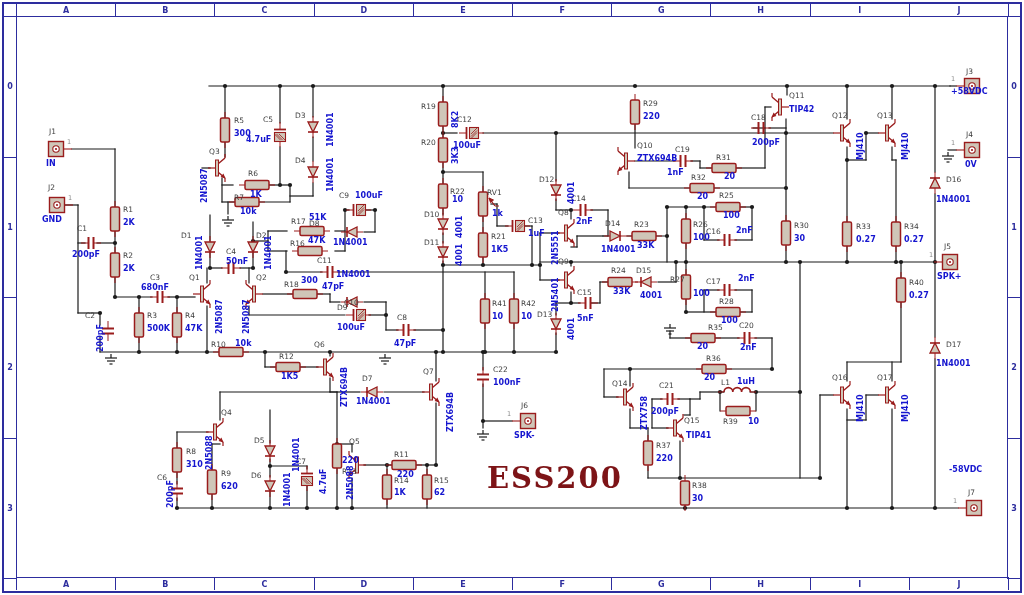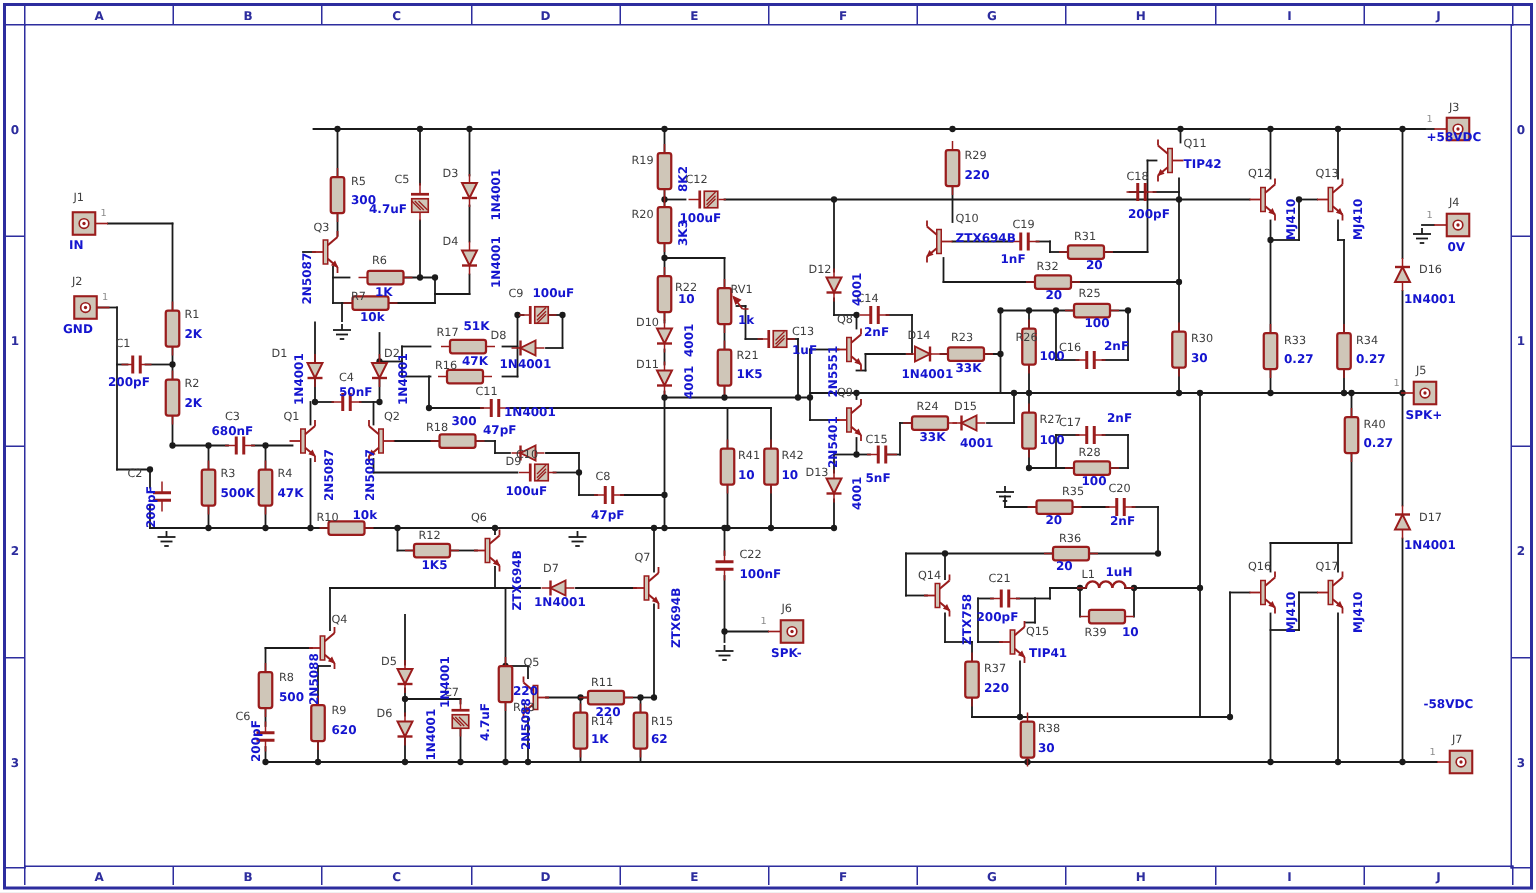--- a/index.html
+++ b/index.html
@@ -1129,21 +1129,21 @@
       <span class="lbl val " style="left:147px;top:325px">500K</span>
       <span class="lbl ref" style="left:185px;top:312px">R4</span>
       <span class="lbl val " style="left:185px;top:325px">47K</span>
       <span class="lbl ref" style="left:234px;top:117px">R5</span>
       <span class="lbl val " style="left:234px;top:130px">300</span>
       <span class="lbl ref" style="left:248px;top:170px">R6</span>
       <span class="lbl val " style="left:250px;top:191px">1K</span>
       <span class="lbl ref" style="left:234px;top:194px">R7</span>
       <span class="lbl val " style="left:240px;top:208px">10k</span>
       <span class="lbl ref" style="left:186px;top:448px">R8</span>
-      <span class="lbl val " style="left:186px;top:461px">500</span>
+      <span class="lbl val " style="left:186px;top:461px">310</span>
       <span class="lbl ref" style="left:221px;top:470px">R9</span>
       <span class="lbl val " style="left:221px;top:483px">620</span>
       <span class="lbl ref" style="left:211px;top:341px">R10</span>
       <span class="lbl val " style="left:235px;top:340px">10k</span>
       <span class="lbl ref" style="left:394px;top:451px">R11</span>
       <span class="lbl val " style="left:397px;top:471px">220</span>
       <span class="lbl ref" style="left:279px;top:353px">R12</span>
       <span class="lbl val " style="left:281px;top:373px">1K5</span>
       <span class="lbl ref" style="left:342px;top:468px">R13</span>
       <span class="lbl val " style="left:342px;top:457px">220</span>
@@ -1164,23 +1164,23 @@
       <span class="lbl ref" style="left:491px;top:233px">R21</span>
       <span class="lbl val " style="left:491px;top:246px">1K5</span>
       <span class="lbl ref" style="left:450px;top:188px">R22</span>
       <span class="lbl val " style="left:452px;top:196px">10</span>
       <span class="lbl ref" style="left:634px;top:221px">R23</span>
       <span class="lbl val " style="left:637px;top:242px">33K</span>
       <span class="lbl ref" style="left:611px;top:267px">R24</span>
       <span class="lbl val " style="left:613px;top:288px">33K</span>
       <span class="lbl ref" style="left:719px;top:192px">R25</span>
       <span class="lbl val " style="left:723px;top:212px">100</span>
-      <span class="lbl ref" style="left:677px;top:221px">R26</span>
+      <span class="lbl ref" style="left:693px;top:221px">R26</span>
       <span class="lbl val " style="left:693px;top:234px">100</span>
-      <span class="lbl ref" style="left:693px;top:276px">R27</span>
+      <span class="lbl ref" style="left:670px;top:276px">R27</span>
       <span class="lbl val " style="left:693px;top:290px">100</span>
       <span class="lbl ref" style="left:719px;top:298px">R28</span>
       <span class="lbl val " style="left:721px;top:317px">100</span>
       <span class="lbl ref" style="left:643px;top:100px">R29</span>
       <span class="lbl val " style="left:643px;top:113px">220</span>
       <span class="lbl ref" style="left:794px;top:222px">R30</span>
       <span class="lbl val " style="left:794px;top:235px">30</span>
       <span class="lbl ref" style="left:716px;top:154px">R31</span>
       <span class="lbl val " style="left:724px;top:173px">20</span>
       <span class="lbl ref" style="left:691px;top:174px">R32</span>
@@ -1258,21 +1258,21 @@
       <span class="lbl ref" style="left:295px;top:112px">D3</span>
       <span class="lbl val vr" style="left:327px;top:147px">1N4001</span>
       <span class="lbl ref" style="left:295px;top:157px">D4</span>
       <span class="lbl val vr" style="left:327px;top:192px">1N4001</span>
       <span class="lbl ref" style="left:254px;top:437px">D5</span>
       <span class="lbl val vr" style="left:293px;top:472px">1N4001</span>
       <span class="lbl ref" style="left:251px;top:472px">D6</span>
       <span class="lbl val vr" style="left:284px;top:507px">1N4001</span>
       <span class="lbl ref" style="left:362px;top:375px">D7</span>
       <span class="lbl val " style="left:356px;top:398px">1N4001</span>
-      <span class="lbl ref" style="left:327px;top:220px">D8</span>
+      <span class="lbl ref" style="left:309px;top:220px">D8</span>
       <span class="lbl val " style="left:333px;top:239px">1N4001</span>
       <span class="lbl ref" style="left:337px;top:304px">D9</span>
       <span class="lbl val " style="left:336px;top:271px">1N4001</span>
       <span class="lbl ref" style="left:424px;top:211px">D10</span>
       <span class="lbl val vr" style="left:456px;top:238px">4001</span>
       <span class="lbl ref" style="left:424px;top:239px">D11</span>
       <span class="lbl val vr" style="left:456px;top:266px">4001</span>
       <span class="lbl ref" style="left:539px;top:176px">D12</span>
       <span class="lbl val vr" style="left:568px;top:204px">4001</span>
       <span class="lbl ref" style="left:537px;top:311px">D13</span>
@@ -1336,13 +1336,14 @@
       <span class="lbl ref" style="left:944px;top:243px">J5</span>
       <span class="lbl val " style="left:937px;top:273px">SPK+</span>
       <span class="lbl pin1" style="left:929px;top:252px">1</span>
       <span class="lbl ref" style="left:521px;top:402px">J6</span>
       <span class="lbl val " style="left:514px;top:432px">SPK-</span>
       <span class="lbl pin1" style="left:507px;top:411px">1</span>
       <span class="lbl ref" style="left:968px;top:489px">J7</span>
       <span class="lbl val " style="left:949px;top:466px">-58VDC</span>
       <span class="lbl pin1" style="left:953px;top:498px">1</span>
     </div>
+  <div id="page-title">ESS200</div>
 </div>
 
 </body></html>

